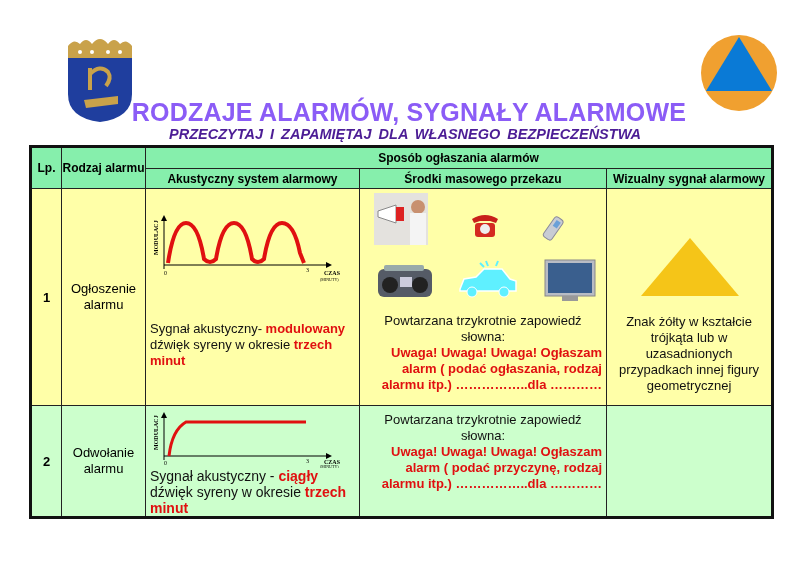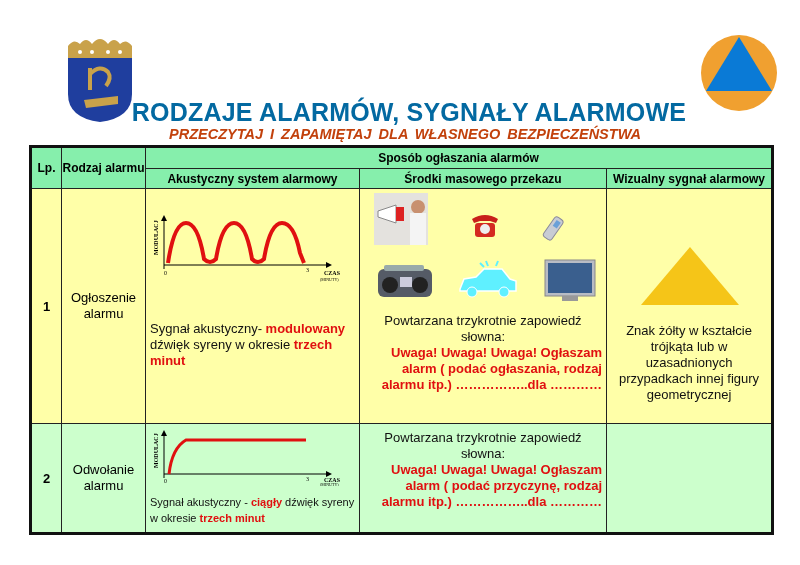--- a/index.html
+++ b/index.html
@@ -1,20 +1,20 @@
 <!DOCTYPE html>
 <html><head>
 <meta charset="utf-8">
 <style>
   html,body{margin:0;padding:0;background:#ffffff;}
   body{width:800px;height:565px;position:relative;overflow:hidden;font-family:"Liberation Sans",sans-serif;}
   .crest{position:absolute;left:66px;top:38px;width:68px;height:84px;}
   .cd-logo{position:absolute;left:700px;top:34px;width:78px;height:78px;}
-  .title{position:absolute;left:0;width:800px;top:98px;text-align:center;color:#0369a1;font-weight:bold;font-size:25px;letter-spacing:0.2px;padding-left:18px;box-sizing:border-box;}
-  .subtitle{position:absolute;left:0;width:800px;top:126px;text-align:center;color:#c2410c;font-weight:bold;font-style:italic;font-size:14.5px;word-spacing:3px;padding-left:10px;box-sizing:border-box;}
+  .title{position:absolute;left:0;width:800px;top:98px;text-align:center;color:#8b5cf6;font-weight:bold;font-size:25px;letter-spacing:0.2px;padding-left:18px;box-sizing:border-box;}
+  .subtitle{position:absolute;left:0;width:800px;top:126px;text-align:center;color:#4c1d95;font-weight:bold;font-style:italic;font-size:14.5px;word-spacing:3px;padding-left:10px;box-sizing:border-box;}
   .tbl-wrap{position:absolute;left:29px;top:145px;width:742px;height:368px;box-shadow:3px 3px 0 #555;}
   table{border-collapse:collapse;width:100%;height:100%;table-layout:fixed;border:3px solid #111;}
   td,th{border:1.5px solid #222;padding:0;font-size:12px;vertical-align:middle;}
   th{font-weight:bold;background:#86efac;text-align:center;line-height:14px;}
   .yellow{background:#ffffa8;}
   .green{background:#ccffcc;}
   .lp{text-align:center;font-weight:bold;font-size:13px;}
   .kind{text-align:center;font-size:13px;line-height:16px;}
   .desc{font-size:13px;line-height:16px;color:#111;}
   .red{color:#e01010;font-weight:bold;text-align:right;}
@@ -124,21 +124,21 @@
 
         <svg style="position:absolute;left:180px;top:68px;" width="52" height="44" viewBox="0 0 52 44">
                 <rect x="1" y="1" width="50" height="36" fill="#b8bcc4" stroke="#888"></rect>
                 <rect x="4" y="4" width="44" height="30" fill="#3a5f8e"></rect>
                 <rect x="18" y="37" width="16" height="5" fill="#999"></rect>
               </svg>
       </div>
       <div class="desc center" style="margin-top:4px;">Powtarzana trzykrotnie zapowiedź słowna:</div>
       <div class="desc red">Uwaga! Uwaga! Uwaga! Ogłaszam alarm  ( podać ogłaszania, rodzaj alarmu itp.) ……………..dla …………</div>
     </td>
-    <td style="vertical-align:top;padding:20px 6px;">
+    <td style="vertical-align:top;padding:11px 6px;">
       <svg width="154" height="80" viewBox="0 0 154 80" style="display:block;margin-top:34px;">
               <polygon points="77,4 126,62 28,62" fill="#f5c518"></polygon>
             </svg>
       <div class="desc center">Znak żółty w kształcie trójkąta lub w uzasadnionych przypadkach innej figury geometrycznej</div>
     </td>
   </tr>
 
   <tr class="green" style="height:110px">
     <td class="lp">2</td>
     <td class="kind">Odwołanie alarmu</td>
@@ -148,21 +148,21 @@
         <polygon points="176,45 182,48 176,51" fill="#000"></polygon>
         <line x1="14" y1="52" x2="14" y2="6" stroke="#000" stroke-width="1"></line>
         <polygon points="11,10 14,4 17,10" fill="#000"></polygon>
         <text x="8" y="42" font-size="6" font-family="Liberation Serif,serif" font-weight="bold" transform="rotate(-90 8 42)">MODULACJ</text>
         <text x="14" y="57" font-size="6" font-family="Liberation Serif,serif">0</text>
         <text x="156" y="55" font-size="6" font-family="Liberation Serif,serif">3</text>
         <text x="174" y="56" font-size="6" font-family="Liberation Serif,serif" font-weight="bold">CZAS</text>
         <text x="170" y="60" font-size="4" font-family="Liberation Serif,serif">(MINUTY)</text>
         <path d="M19 48 Q22 22 36 14 L156 14" stroke="#e01010" stroke-width="3" fill="none"></path>
       </svg>
-      <div class="desc" style="font-size:11px;margin-top:8px;">
+      <div class="desc" style="font-size:14px;">
         <span>Sygnał akustyczny - </span><span class="red">ciągły</span><span> dźwięk syreny w okresie </span><span class="red">trzech minut</span>
       </div>
     </td>
     <td style="vertical-align:top;padding:6px 4px;">
       <div class="desc center">Powtarzana trzykrotnie zapowiedź słowna:</div>
       <div class="desc red">Uwaga! Uwaga! Uwaga! Ogłaszam alarm  ( podać przyczynę, rodzaj alarmu itp.) ……………..dla …………</div>
     </td>
     <td></td>
   </tr>
 </tbody>

